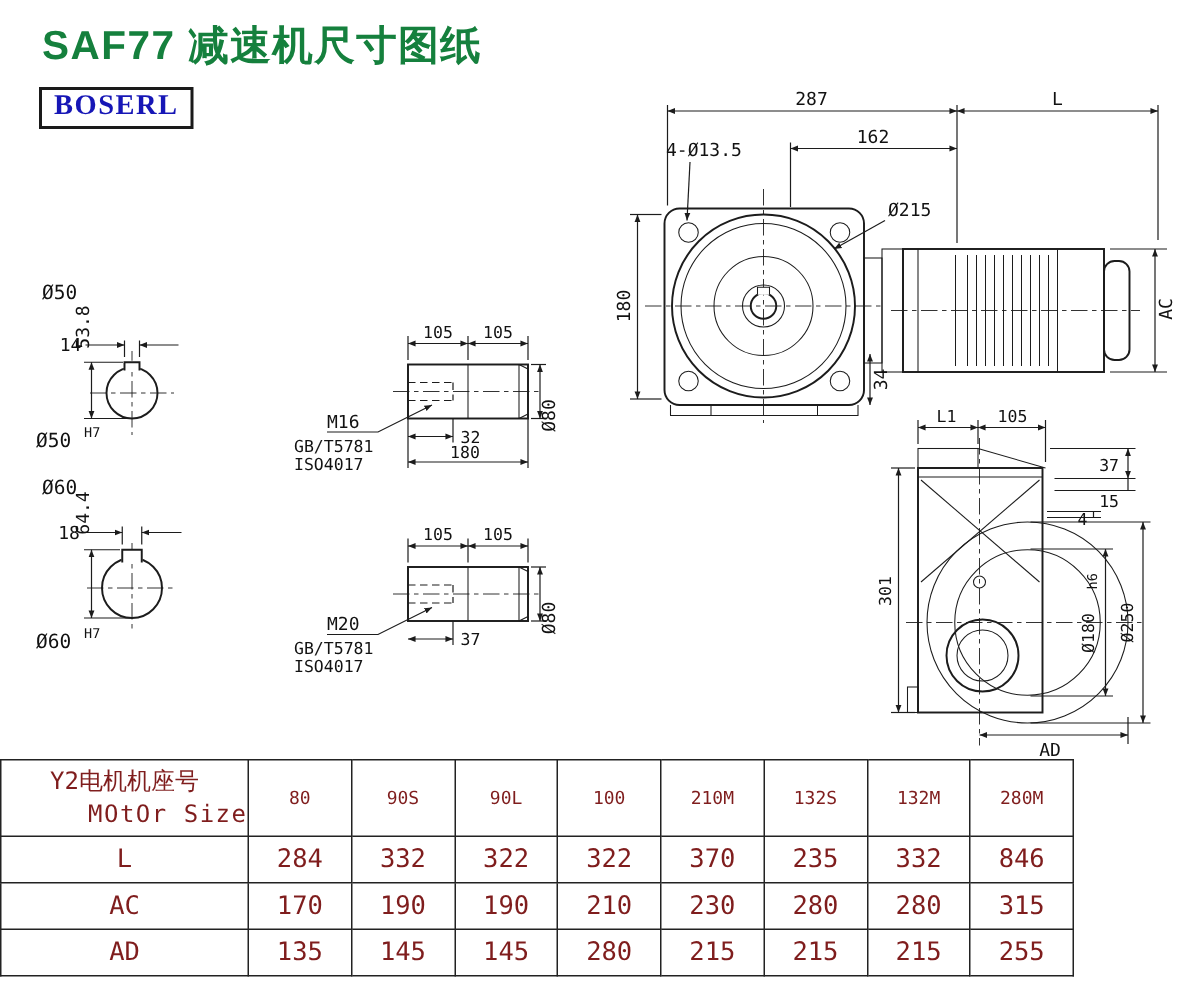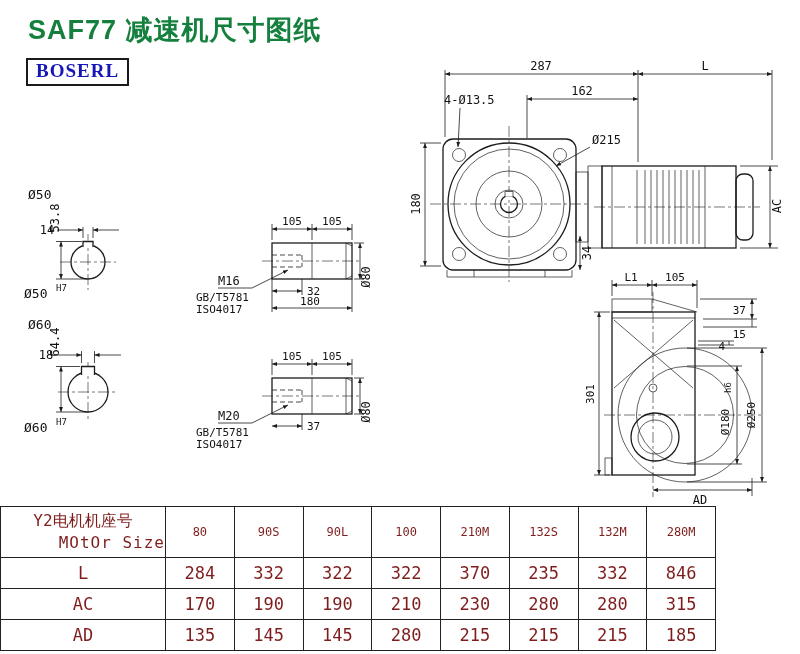--- a/index.html
+++ b/index.html
@@ -325,18 +325,18 @@
       </tr>
       <tr class="data-row">
         <td>AD</td>
         <td>135</td>
         <td>145</td>
         <td>145</td>
         <td>280</td>
         <td>215</td>
         <td>215</td>
         <td>215</td>
-        <td>185</td>
+        <td>255</td>
       </tr>
     </tbody>
   </table>
 
 </div>
 
 </body></html>

